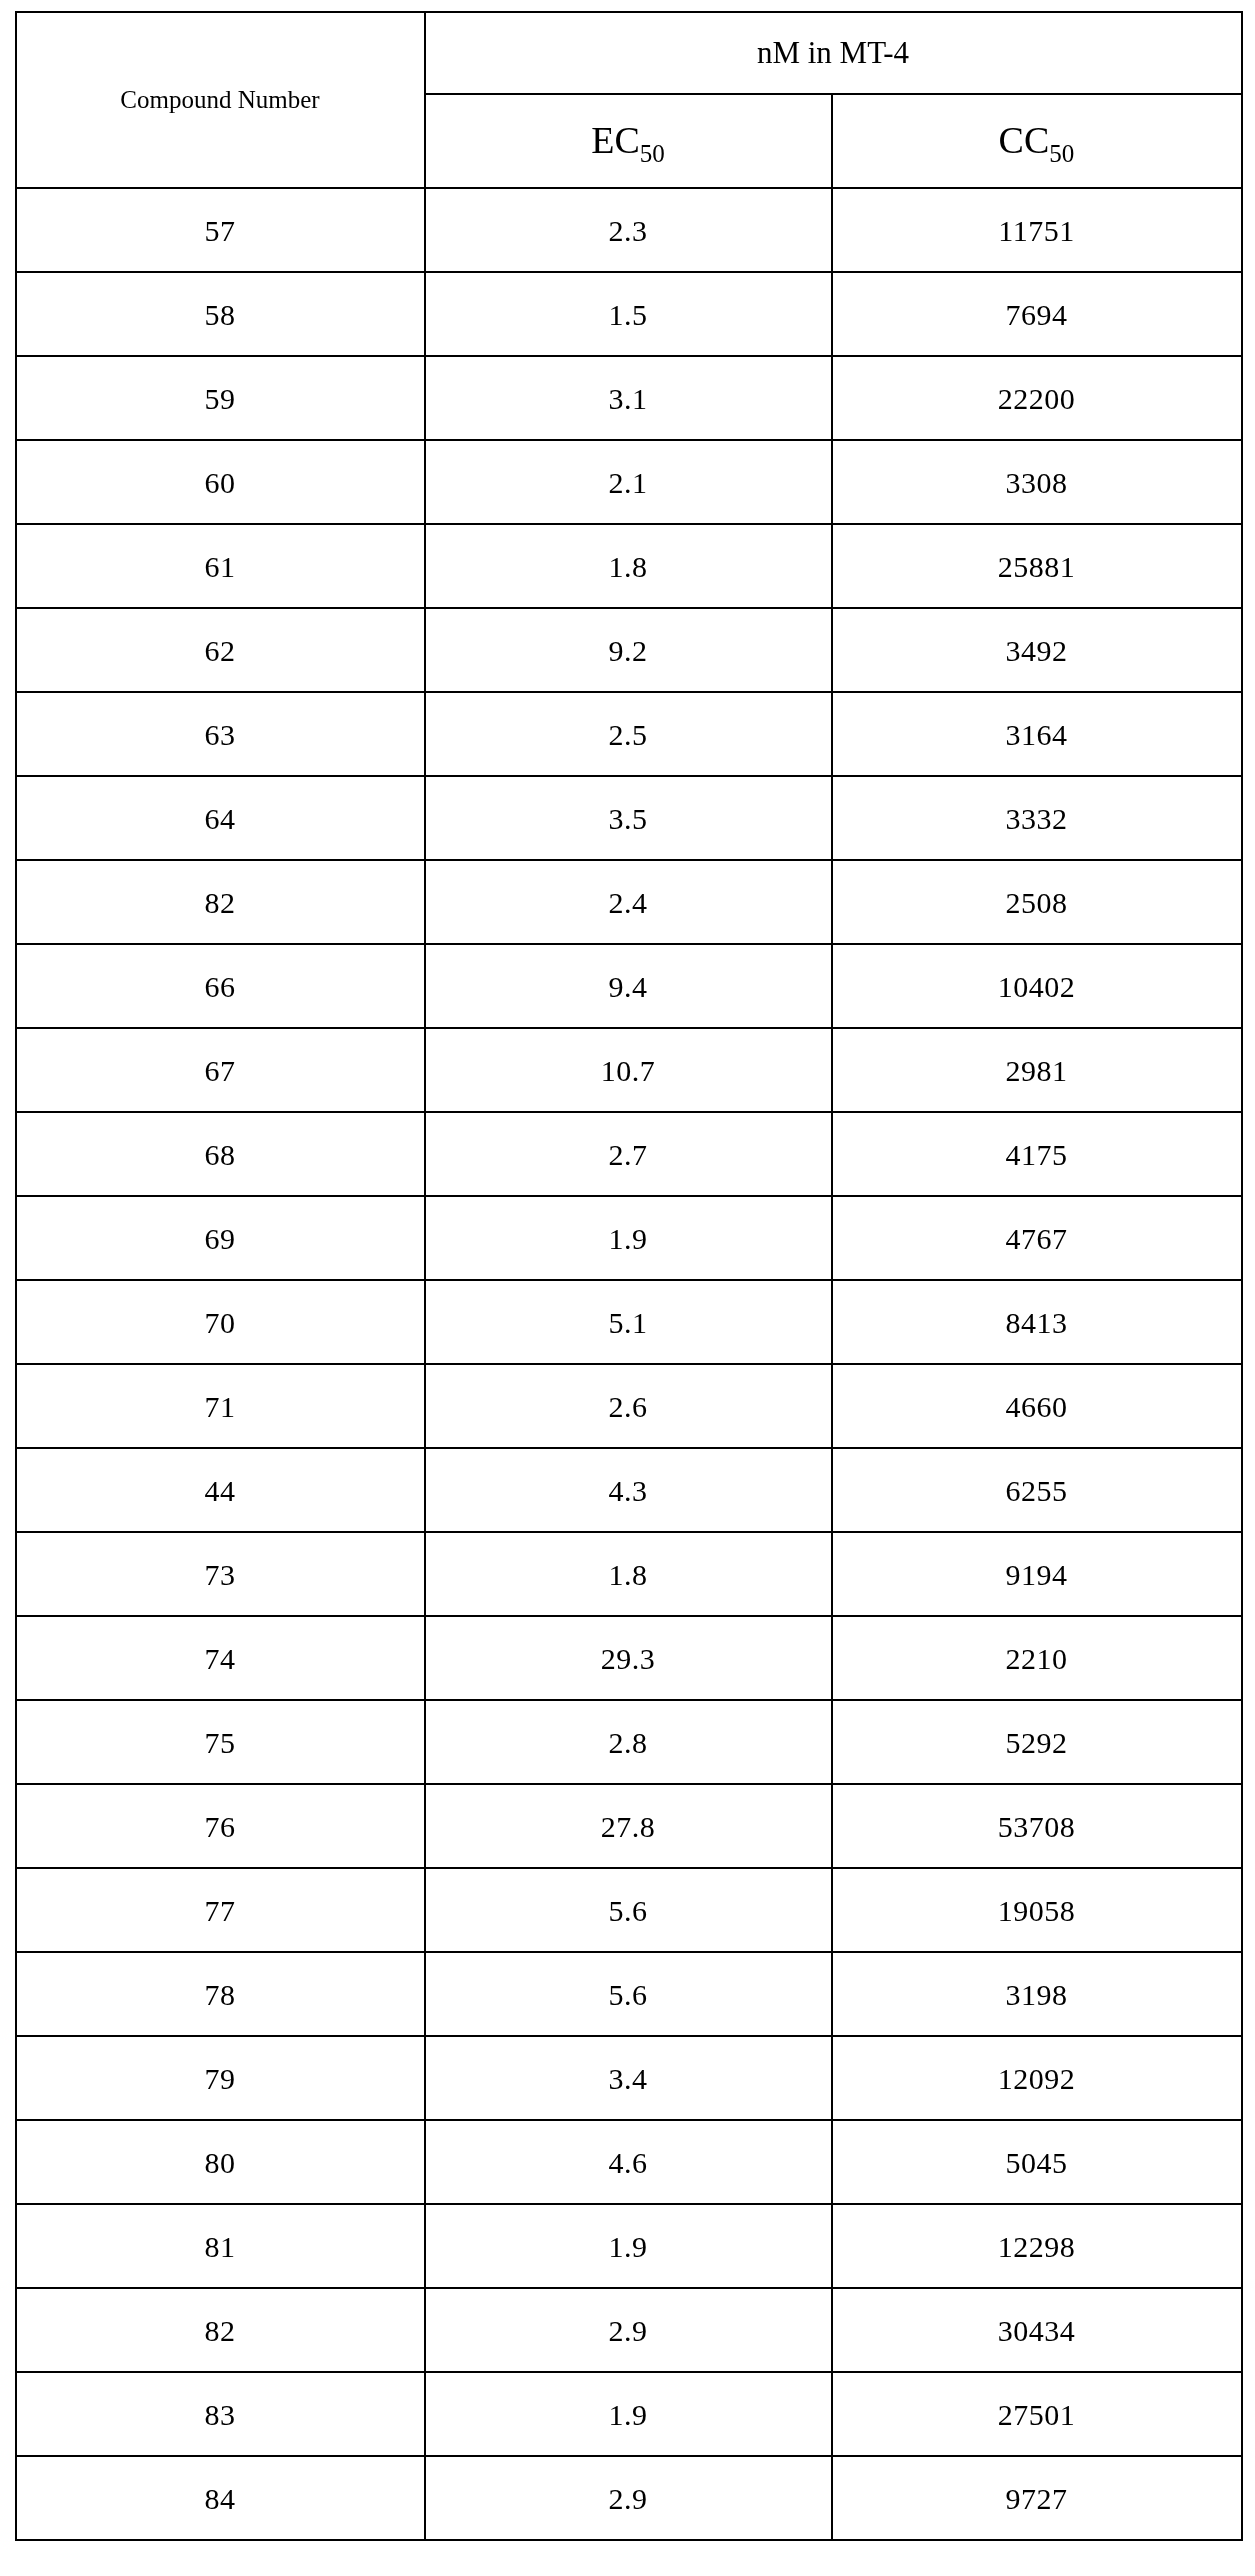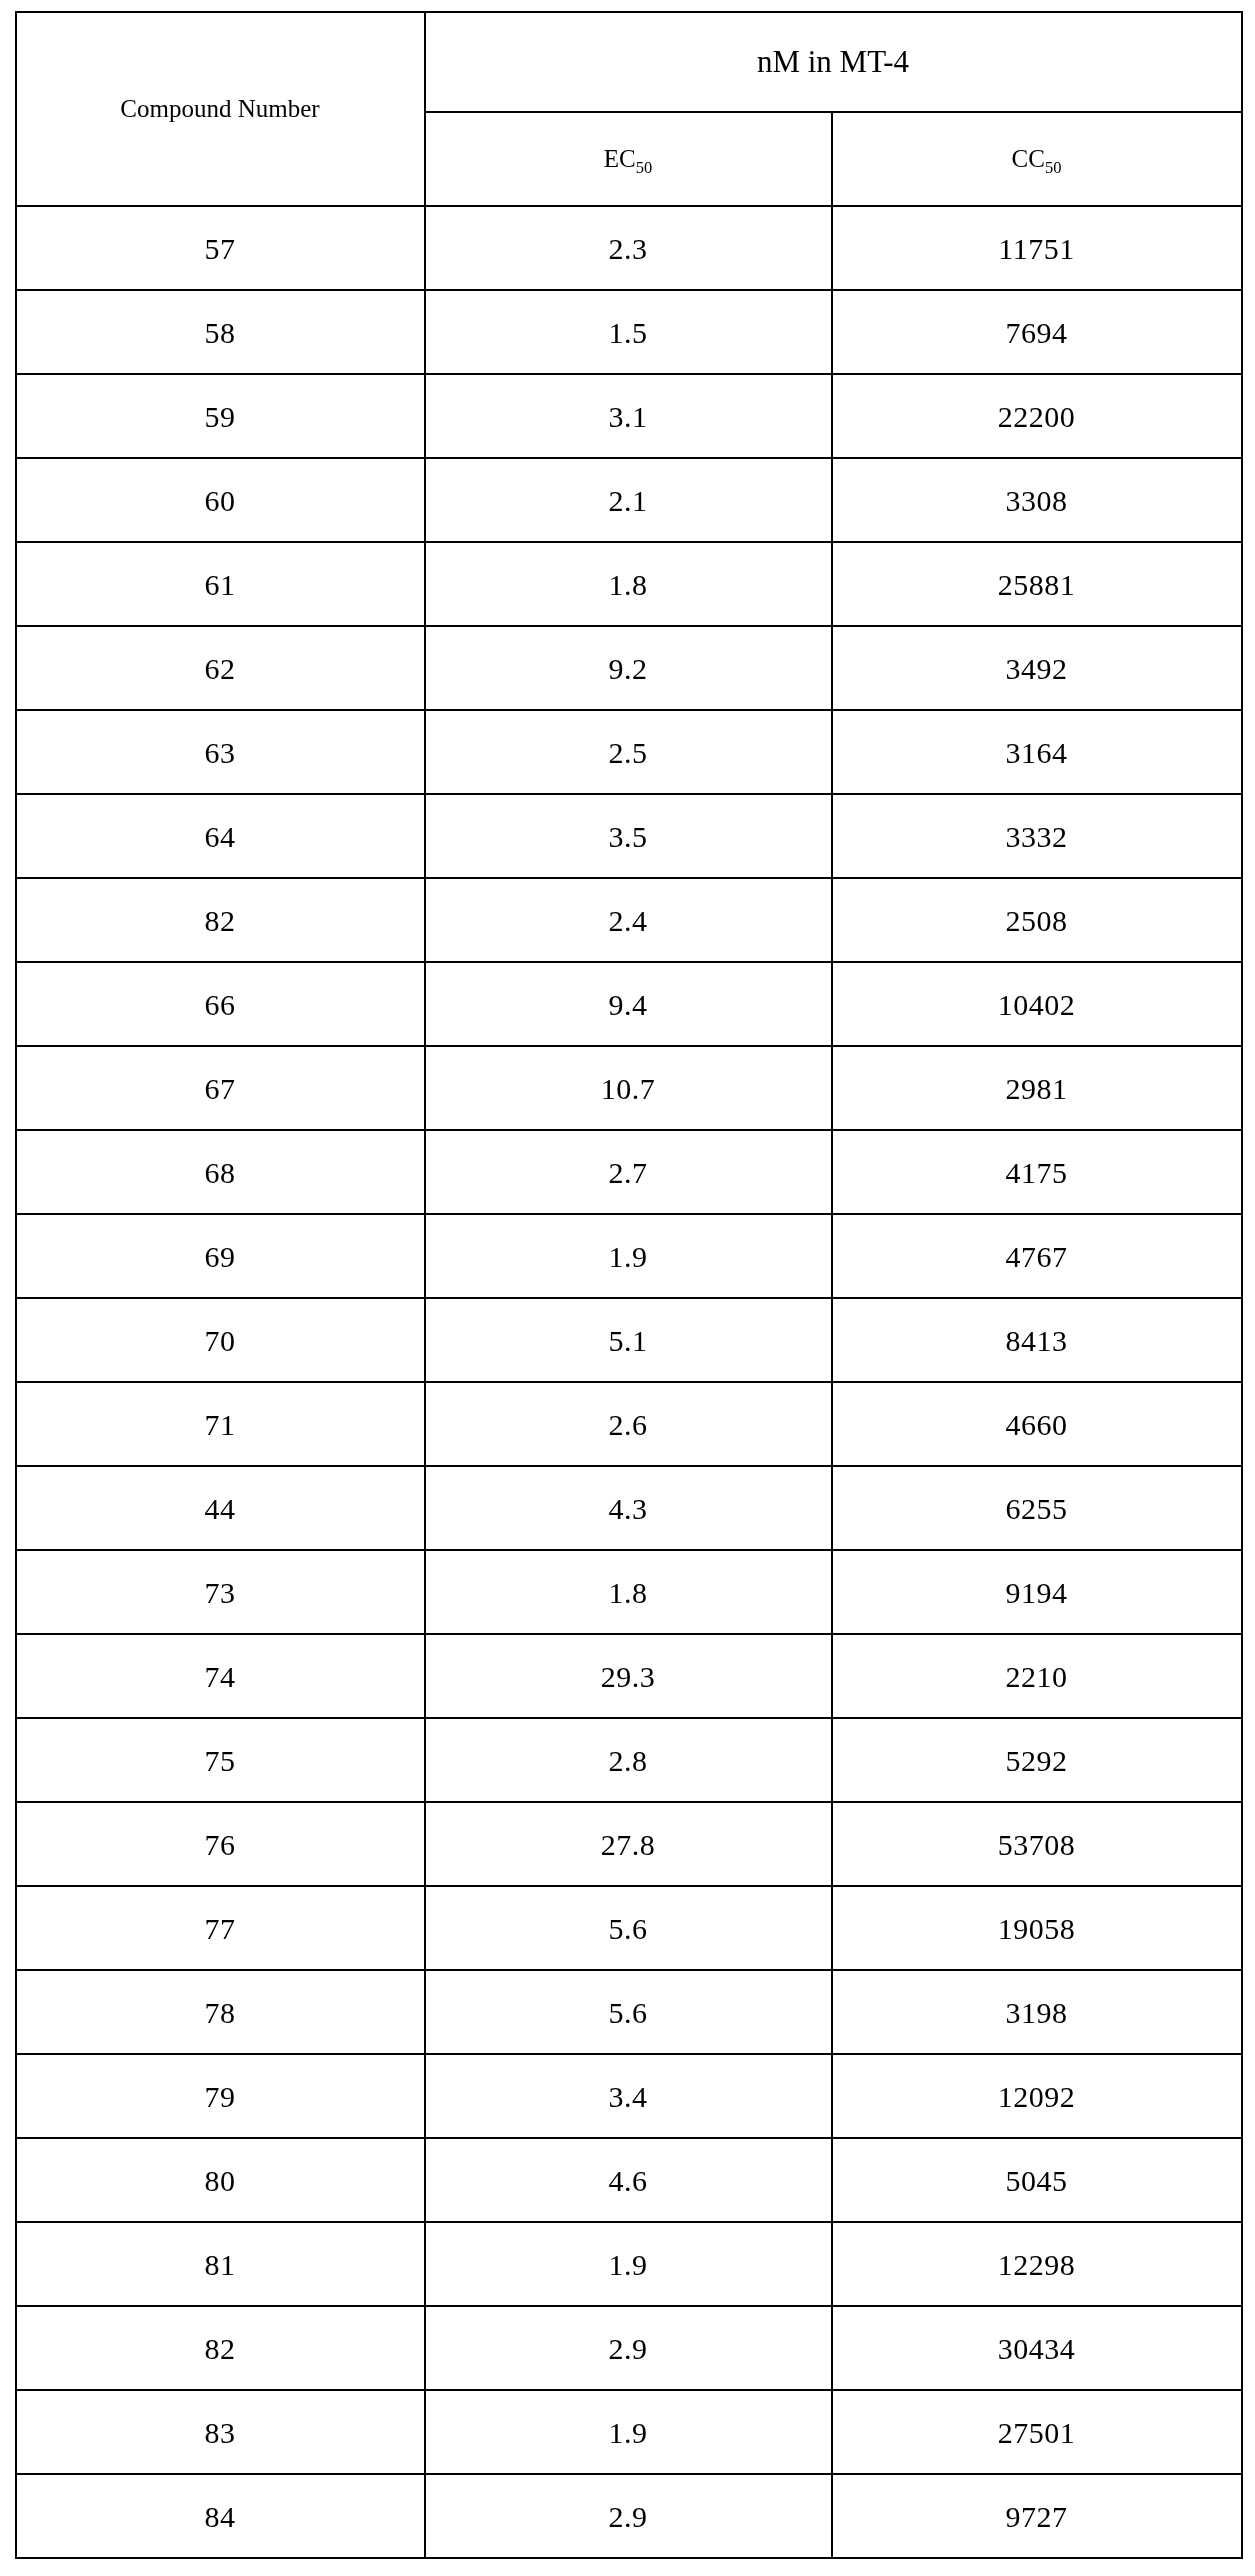--- a/index.html
+++ b/index.html
@@ -52,30 +52,30 @@
 
   
   th.h-compound {
     height: 172px;
     font-size: 25px;
     line-height: 1.15;
     padding-top: 54px;
     box-sizing: border-box;
   }
   th.h-group {
-    height: 100px;
+    height: 82px;
     font-size: 31px;
     line-height: 1.1;
     padding-bottom: 5.4px;
     box-sizing: border-box;
     vertical-align: middle;
   }
   th.h-sub {
     height: 94px;
-    font-size: 25px;
+    font-size: 38px;
     line-height: 1.1;
     padding-top: 31px;
     box-sizing: border-box;
     vertical-align: middle;
   }
 
   th.h-sub .sub,
   .sub {
     font-size: 0.66em;
     vertical-align: sub;

